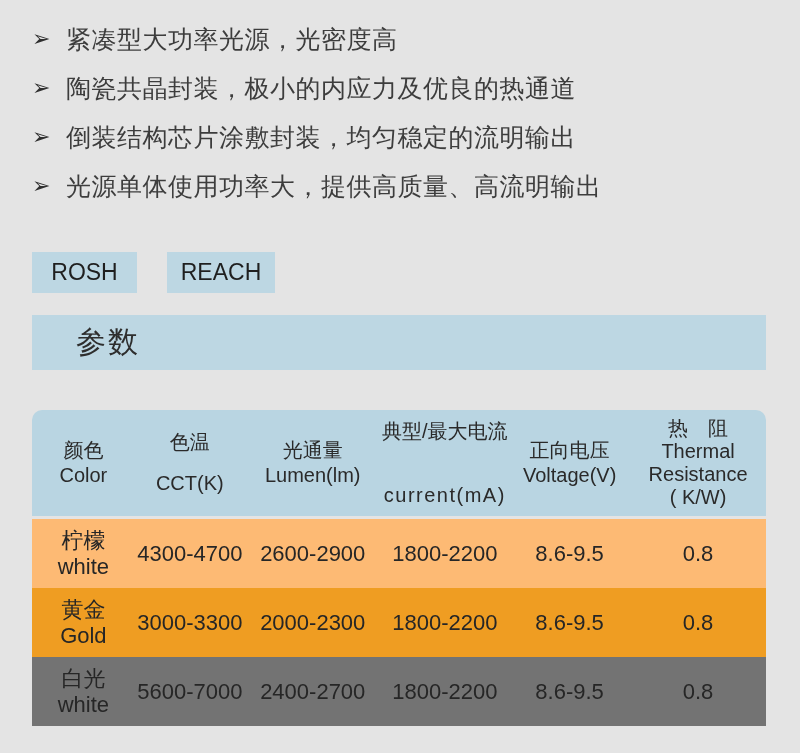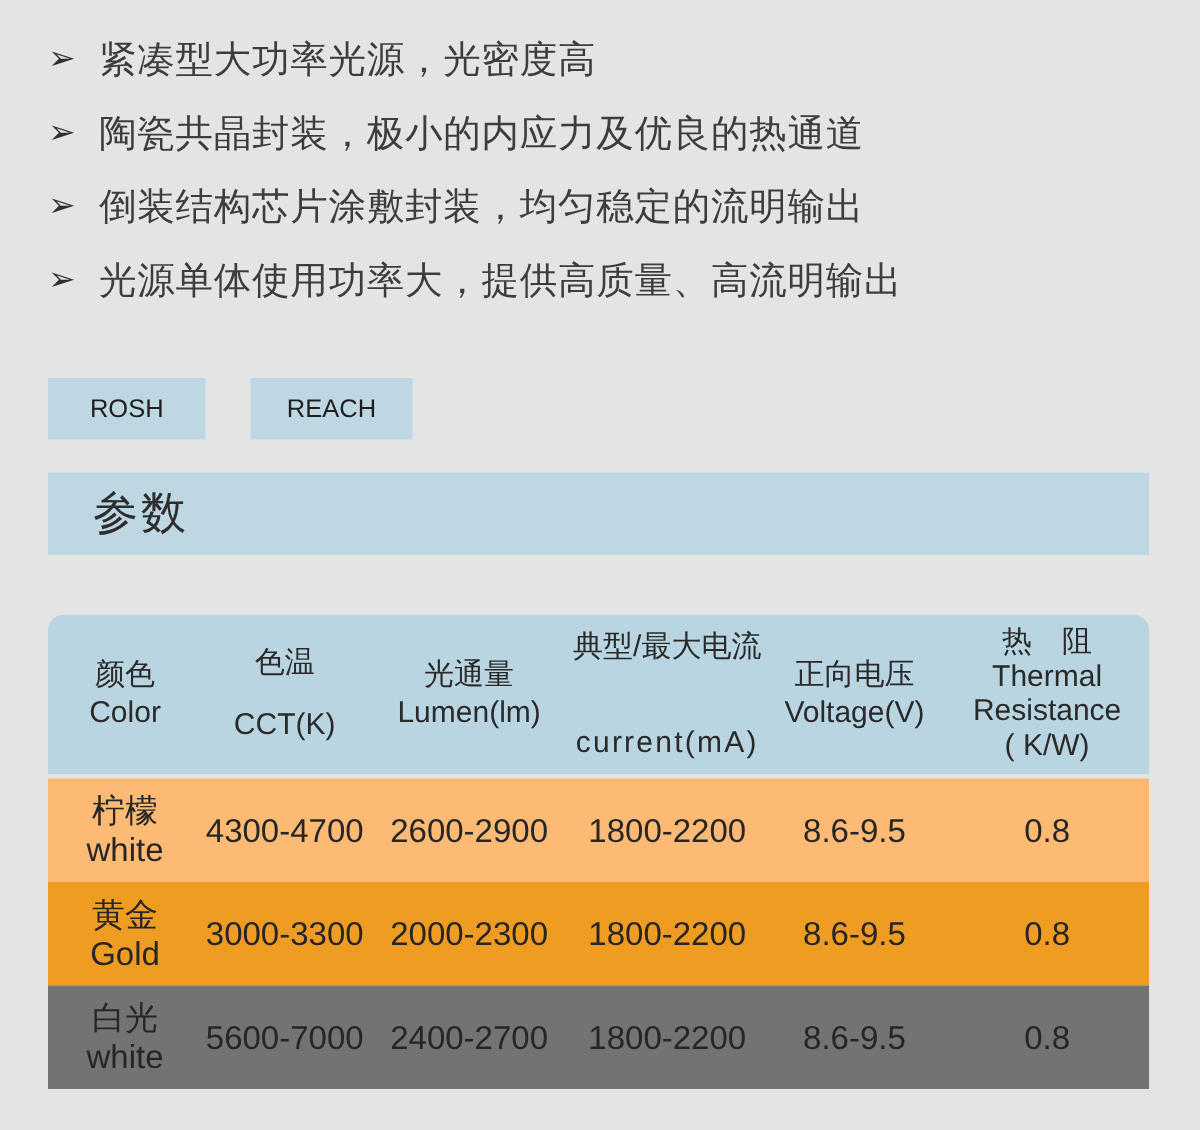--- a/index.html
+++ b/index.html
@@ -24,32 +24,32 @@
     white-space: nowrap;
   }
   .feature .arrow { font-size: 22px; color: #2f2f2f; flex: 0 0 auto; transform: translateY(-1px); }
 
   
   .badges { margin-top: 41px; display: flex; gap: 30px; }
   .badge {
     width: 105px; height: 41px;
     background: var(--accent_blue, #bdd7e3);
     display: flex; align-items: center; justify-content: center;
-    font-size: 17px; color: #1f1f1f;
+    font-size: 23px; color: #1f1f1f;
     cursor: default;
   }
   .badge.wide { width: 108px; }
 
   
   .section-bar {
     margin-top: 22px;
     width: 734px; height: 55px;
     background: var(--accent_blue, #bdd7e3);
     display: flex; align-items: center;
-    padding-left: 30px;
+    padding-left: 44px;
     font-size: 30px; letter-spacing: 2px; color: #2e2e2e;
   }
 
   
   .spec-table { margin-top: 40px; width: 734px; }
   .thead {
     height: 106px;
     background: var(--header_blue, #b9d5e2);
     border-radius: 10px 10px 0 0;
     display: flex;

